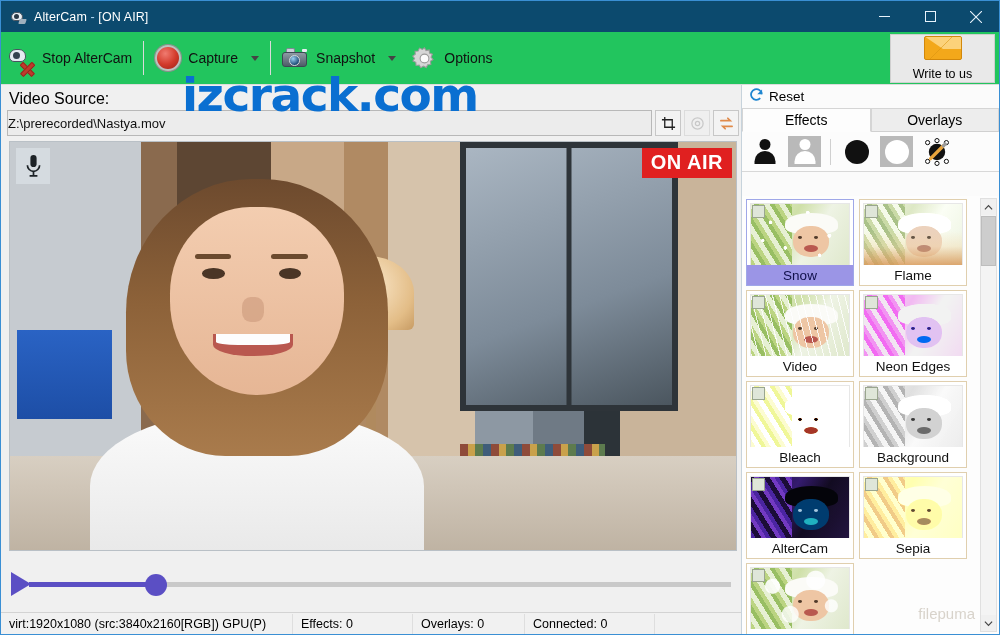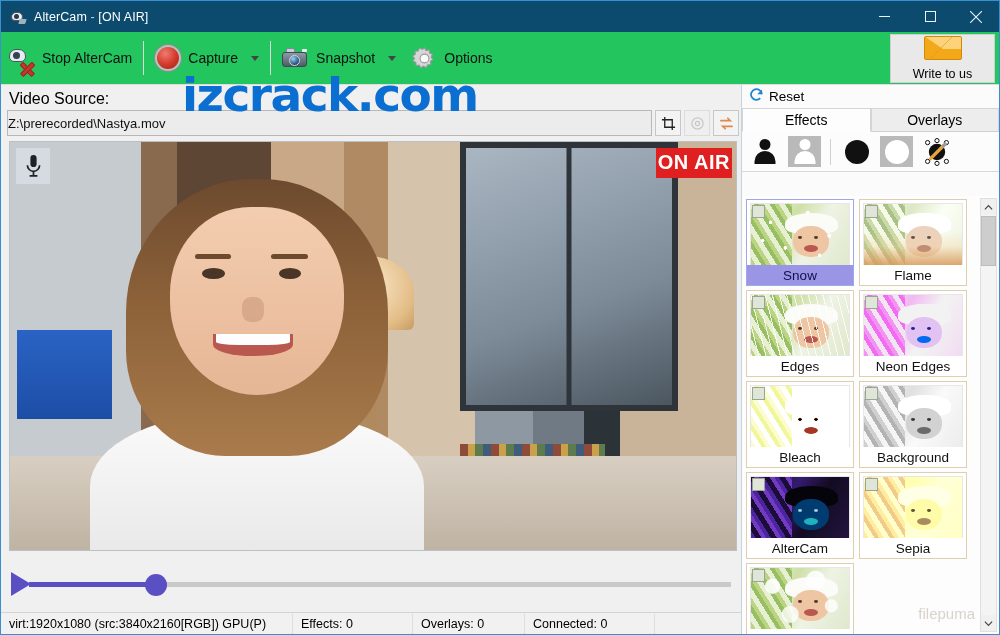--- a/index.html
+++ b/index.html
@@ -134,21 +134,21 @@
   .pbrow{ position:absolute; top:27.5%; width:5%; height:1.1%; background:#6b4a2e; border-radius:3px; }
   .pbrowL{ left:25.5%; } .pbrowR{ left:36%; }
   .pnose{ position:absolute; left:32%; top:38%; width:3%; height:6%;
      background:rgba(200,150,120,.55); border-radius:40%; }
   .pmouth{ position:absolute; left:28%; top:47%; width:11%; height:5.5%;
      background:#b9584f; border-radius:0 0 60% 60%; overflow:hidden; }
   .pmouth:before{ content:""; position:absolute; left:4%; top:0; width:92%; height:48%;
      background:#fdfdfd; border-radius:0 0 30% 30%; }
 
   .onair{ position:absolute; right:4px; top:6px; background:#e02020; color:#fff;
-     font-size:20px; font-weight:bold; letter-spacing:.5px; padding:3px 2px 4px;text-align:right; }
+     font-size:20px; font-weight:bold; letter-spacing:.5px; padding:3px 9px 4px;text-align:right; }
   .mic{ position:absolute; left:6px; top:6px; width:34px; height:36px;
      background:rgba(215,221,226,.86); display:flex; align-items:center; justify-content:center; }
 
   
   .sliderwrap{ position:absolute; left:0; right:0; top:470px; height:60px; }
   .sl-tri{ position:absolute; left:10px; top:17px; width:0;height:0;
      border-top:12px solid transparent; border-bottom:12px solid transparent;
      border-left:20px solid #5b4fc4; }
   .sl-track{ position:absolute; left:28px; right:12px; top:27px; height:5px; background:#c9c9c9; }
   .sl-fill{ position:absolute; left:28px; top:27px; width:122px; height:5px; background:#5b4fc4; }
@@ -520,21 +520,21 @@
                 <span class="th-leaf"></span>
                 <span class="th-kid">
                   <span class="hat"></span>
                   <span class="fc"></span>
                   <span class="ey eyL"></span>
                   <span class="ey eyR"></span>
                   <span class="mo"></span>
                 </span>
               </div>
           </div>
-          <div class="cap">Edges</div>
+          <div class="cap">Video</div>
         </div>
 
 
         <div class="efx">
           <div class="chk"></div>
           <div class="thumbwrap">
             <div class="thumb th-base ov-neon">
                 <span class="th-leaf"></span>
                 <span class="th-kid">
                   <span class="hat"></span>

